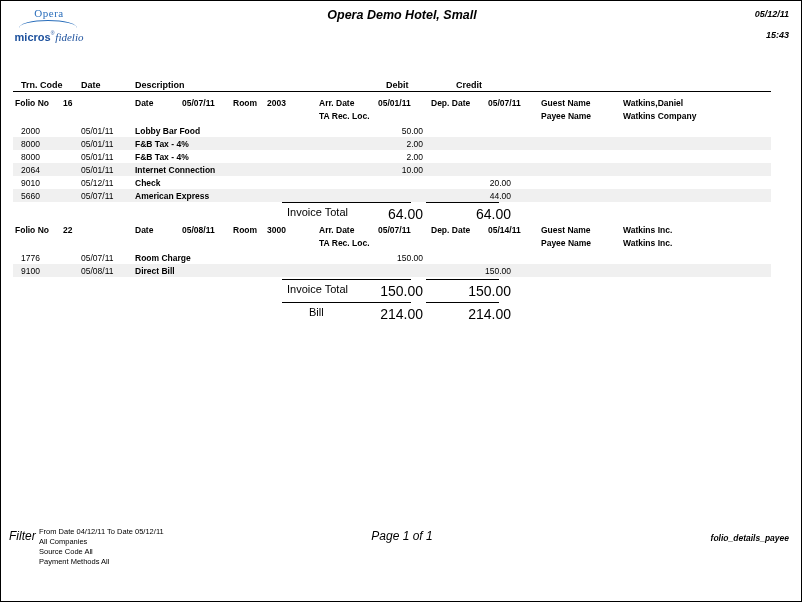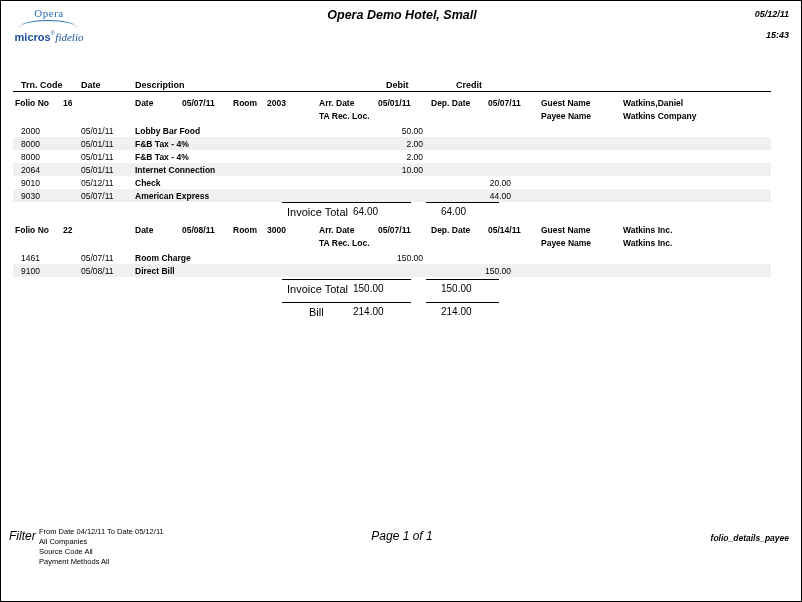--- a/index.html
+++ b/index.html
@@ -161,23 +161,23 @@
     height: 1px;
     background: #000000;
   }
   .tot-label {
     position: absolute;
     font-size: 11px;
     white-space: nowrap;
   }
   .tot-val {
     position: absolute;
-    font-size: 10px;
+    font-size: 14px;
     width: 70px;
-    text-align: left;
+    text-align: right;
   }
 
   
   .footer-label {
     position: absolute;
     left: 8px;
     bottom: 58px;
     font-size: 12px;
     font-style: italic;
   }
@@ -275,21 +275,21 @@
     <div class="cell c-cred"></div>
   </div>
   <div class="row" style="top:175px;">
     <div class="cell c-code">9010</div>
     <div class="cell c-date">05/12/11</div>
     <div class="cell c-desc">Check</div>
     <div class="cell c-debit"></div>
     <div class="cell c-cred">20.00</div>
   </div>
   <div class="row alt" style="top:188px;">
-    <div class="cell c-code">9030</div>
+    <div class="cell c-code">5660</div>
     <div class="cell c-date">05/07/11</div>
     <div class="cell c-desc">American Express</div>
     <div class="cell c-debit"></div>
     <div class="cell c-cred">44.00</div>
   </div>
 
   <div class="tot-line" style="left:281px; top:201px; width:129px;"></div>
   <div class="tot-line" style="left:425px; top:201px; width:73px;"></div>
   <div class="tot-label" style="left:286px; top:205px;">Invoice Total</div>
   <div class="tot-val" style="left:352px; top:205px;">64.00</div>
@@ -305,21 +305,21 @@
   <div class="t b" style="left:377px; top:224px;">05/07/11</div>
   <div class="t b" style="left:430px; top:224px;">Dep. Date</div>
   <div class="t b" style="left:487px; top:224px;">05/14/11</div>
   <div class="t b" style="left:540px; top:224px;">Guest Name</div>
   <div class="t b" style="left:622px; top:224px;">Watkins Inc.</div>
   <div class="t b" style="left:318px; top:237px;">TA Rec. Loc.</div>
   <div class="t b" style="left:540px; top:237px;">Payee Name</div>
   <div class="t b" style="left:622px; top:237px;">Watkins Inc.</div>
 
   <div class="row" style="top:250px;">
-    <div class="cell c-code">1461</div>
+    <div class="cell c-code">1776</div>
     <div class="cell c-date">05/07/11</div>
     <div class="cell c-desc">Room Charge</div>
     <div class="cell c-debit">150.00</div>
     <div class="cell c-cred"></div>
   </div>
   <div class="row alt" style="top:263px;">
     <div class="cell c-code">9100</div>
     <div class="cell c-date">05/08/11</div>
     <div class="cell c-desc">Direct Bill</div>
     <div class="cell c-debit"></div>

